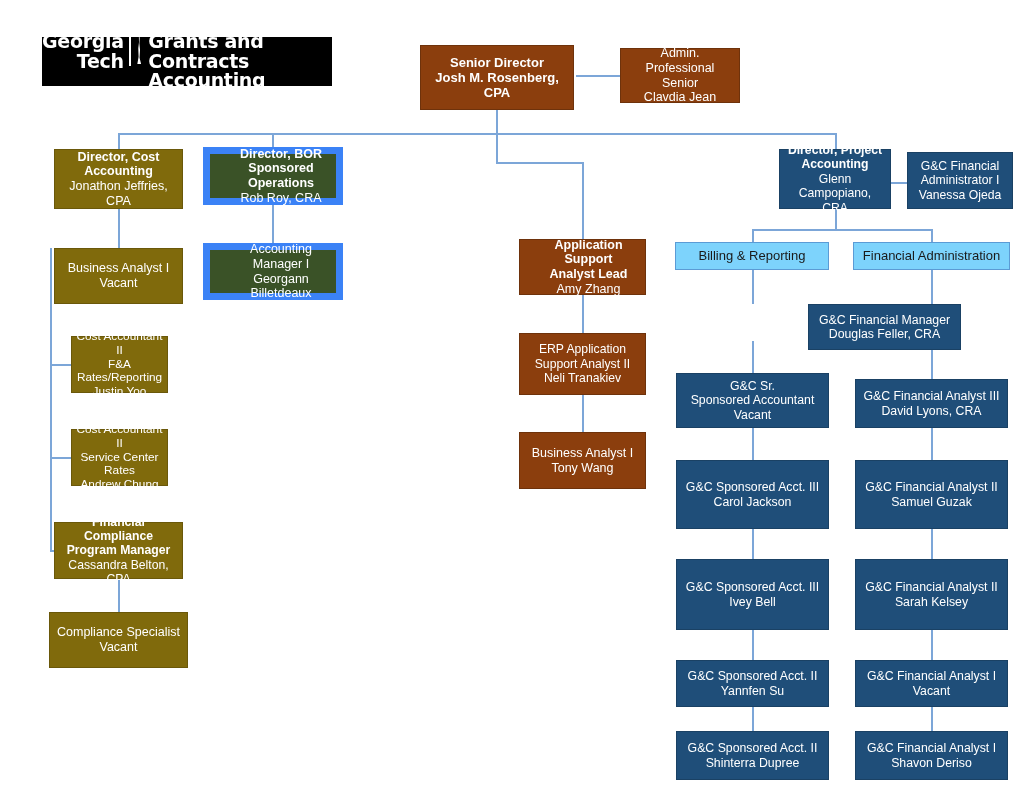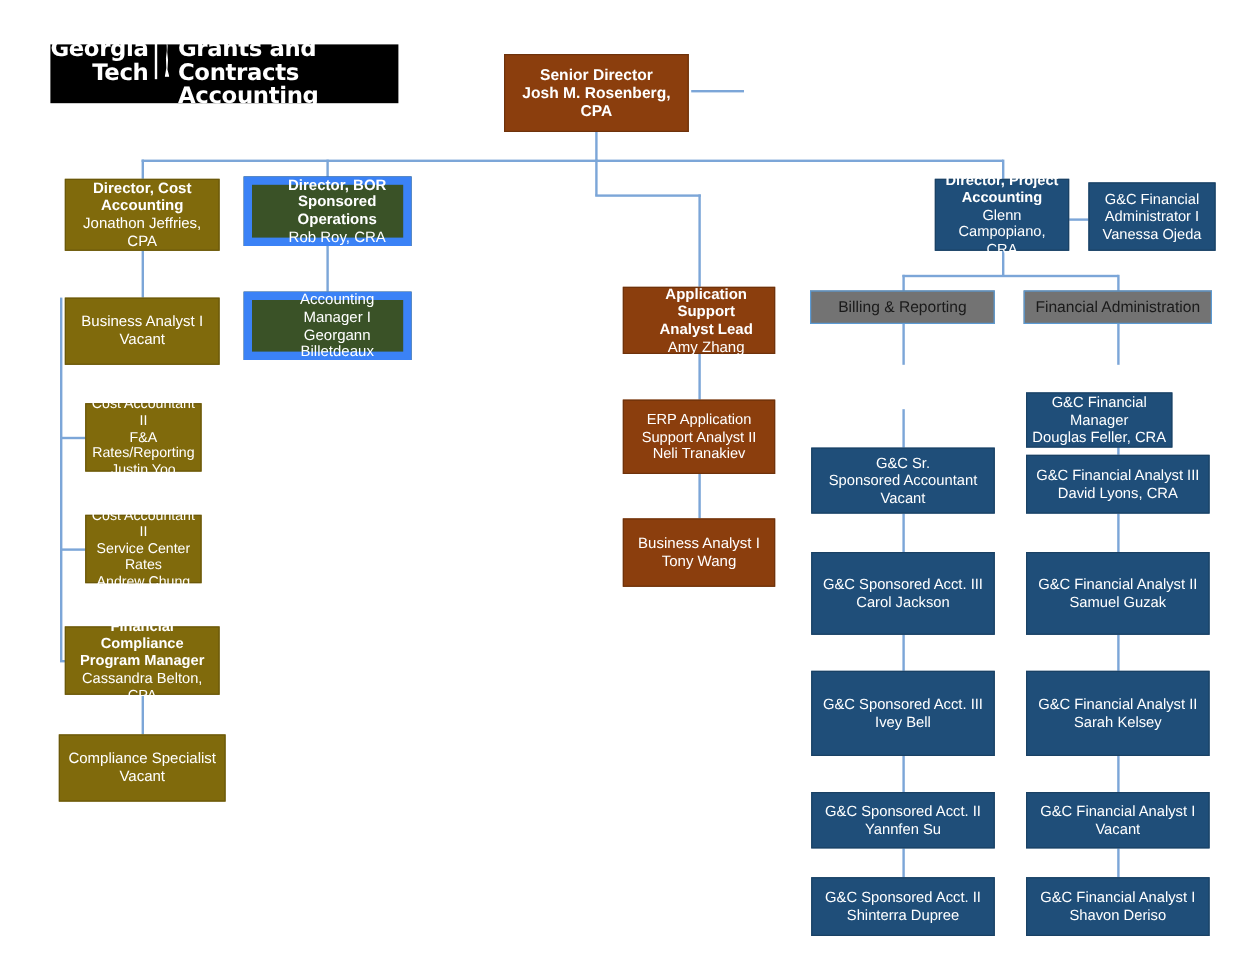--- a/index.html
+++ b/index.html
@@ -35,21 +35,21 @@
   .box{position:absolute;box-sizing:border-box;display:flex;flex-direction:column;
        align-items:center;justify-content:center;text-align:center;
        padding:3px 4px;line-height:1.18;}
   .box .t{display:block;width:100%;}
   .box .bold{font-weight:bold;}
 
   .c-brown{background:#8B3E0D;color:#ffffff;border:1px solid #6E320B;}
   .c-gold {background:#806A0C;color:#ffffff;border:1px solid #6A580A;}
   .c-green{background:#3A5227;color:#ffffff;border:7px solid #3b82f6;padding-left:20px;}
   .c-blue {background:#1F4E79;color:#ffffff;border:1px solid #1A4164;}
-  .c-lblue{background:#737373;color:#1A1A1A;border:1px solid #5B9BD5;}
+  .c-lblue{background:#7dd3fc;color:#1A1A1A;border:1px solid #5B9BD5;}
 </style>
 </head>
 <body>
 
 <div id="canvas">
 
   <div class="logo" style="left:42px;top:37px;width:290px;height:49px;">
     <div class="logo-inner">
       <div class="logo-left">
         <span class="l1">Georgia</span>
@@ -111,20 +111,25 @@
   <div class="ln lnv" style="left:931px;top:529px;height:30px;"></div>
   <div class="ln lnv" style="left:931px;top:630px;height:30px;"></div>
   <div class="ln lnv" style="left:931px;top:707px;height:24px;"></div>
 
   <div class="box c-brown" style="left:420px;top:45px;width:154px;height:65px;font-size:13px;">
     <span class="t bold">Senior Director</span>
     <span class="t bold">Josh  M. Rosenberg,</span>
     <span class="t bold">CPA</span>
   </div>
 
+  <div class="box c-brown" style="left:620px;top:48px;width:120px;height:55px;font-size:12.5px;">
+    <span class="t">Admin. Professional</span>
+    <span class="t">Senior</span>
+    <span class="t">Clavdia Jean</span>
+  </div>
 
   <div class="box c-gold" style="left:54px;top:149px;width:129px;height:60px;font-size:12.5px;">
     <span class="t bold">Director, Cost</span>
     <span class="t bold">Accounting</span>
     <span class="t">Jonathon Jeffries, CPA</span>
   </div>
 
   <div class="box c-gold" style="left:54px;top:248px;width:129px;height:56px;font-size:12.5px;">
     <span class="t">Business Analyst I</span>
     <span class="t">Vacant</span>
@@ -222,21 +227,21 @@
   <div class="box c-blue" style="left:676px;top:660px;width:153px;height:47px;font-size:12.3px;">
     <span class="t">G&amp;C Sponsored Acct. II</span>
     <span class="t">Yannfen Su</span>
   </div>
 
   <div class="box c-blue" style="left:676px;top:731px;width:153px;height:49px;font-size:12.3px;">
     <span class="t">G&amp;C Sponsored Acct. II</span>
     <span class="t">Shinterra Dupree</span>
   </div>
 
-  <div class="box c-blue" style="left:855px;top:304px;width:122px;height:46px;font-size:12.3px;margin-top:23px;">
+  <div class="box c-blue" style="left:808px;top:304px;width:153px;height:46px;font-size:12.3px;">
     <span class="t">G&amp;C Financial Manager</span>
     <span class="t">Douglas Feller, CRA</span>
   </div>
 
   <div class="box c-blue" style="left:855px;top:379px;width:153px;height:49px;font-size:12.3px;">
     <span class="t">G&amp;C Financial Analyst III</span>
     <span class="t">David Lyons, CRA</span>
   </div>
 
   <div class="box c-blue" style="left:855px;top:460px;width:153px;height:69px;font-size:12.3px;">

